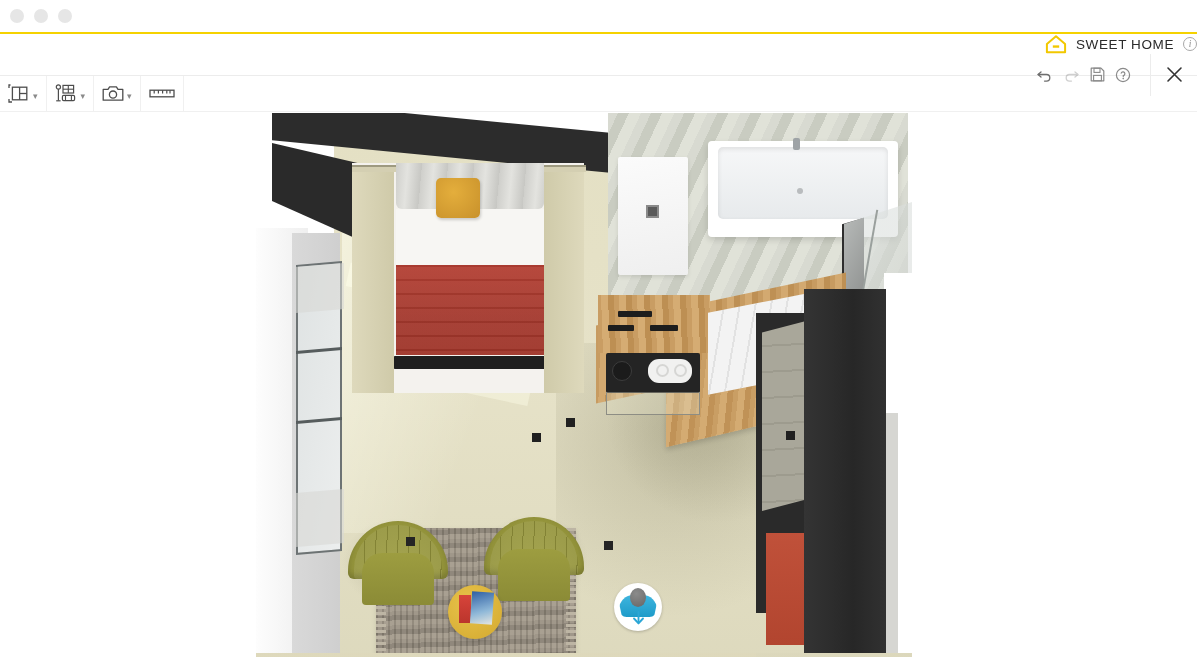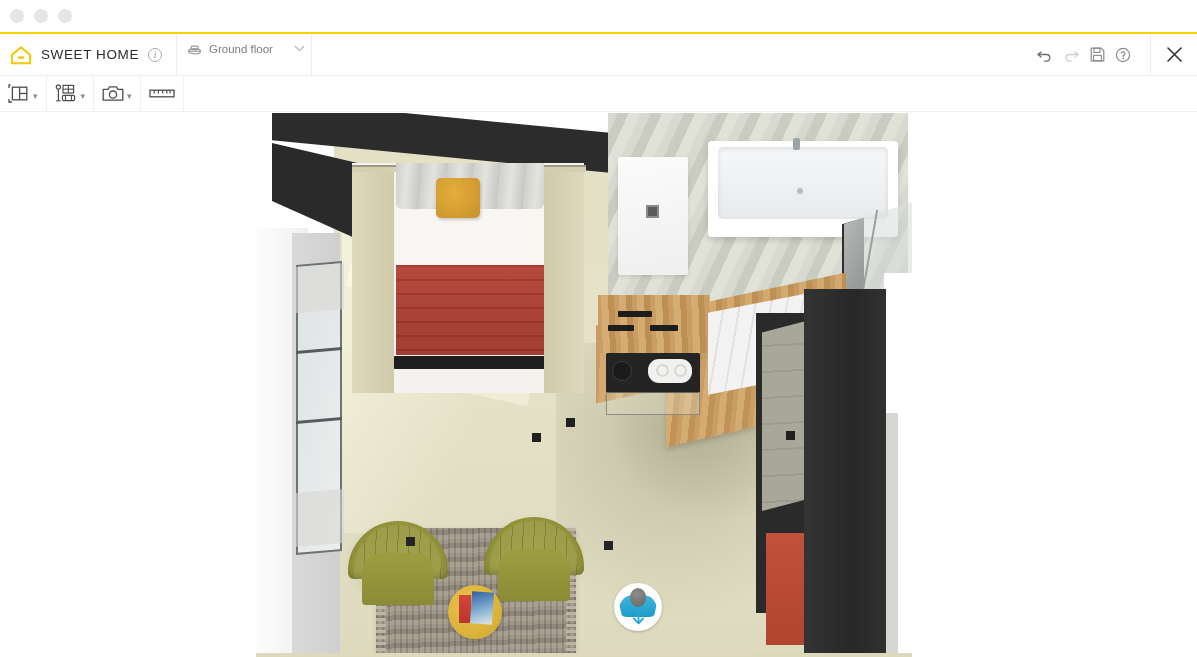--- a/index.html
+++ b/index.html
@@ -20,22 +20,23 @@
   }
   .dot { width: 14px; height: 14px; border-radius: 50%; background: #e6e6e6; }
 
   .yellow-rule { height: 2px; width: 100%; background: #f5d200; }
 
   
   .app-header {
     height: 42px; width: 100%;
     background: #ffffff;
     border-bottom: 1px solid #ececec;
-    display: flex; align-items: flex-start;
+    display: flex; align-items: flex-end;
     position: relative;
+    flex-direction: column;
   }
   .brand-zone {
     display: flex; align-items: center; gap: 9px;
     padding-left: 10px; height: 100%;
   }
   .logo-house { width: 22px; height: 20px; display:block; }
   .brand-title {
     font-size: 13.5px; letter-spacing: .6px; color: #2b2b2b;
     font-weight: 400; white-space: nowrap;
   }
@@ -444,31 +445,20 @@
     <svg class="logo-house" viewBox="0 0 24 22">
       <path d="M2 11 L12 2.5 L22 11 L22 20 L2 20 Z" fill="none" stroke="#f2c800" stroke-width="2.2" stroke-linejoin="round"></path>
       <rect x="8.5" y="12.5" width="7" height="2.6" fill="#f2c800"></rect>
     </svg>
     <span class="brand-title">SWEET HOME</span>
     <span class="info-circle">i</span>
   </div>
 
   <div class="hdr-sep"></div>
 
-  <div class="floor-select">
-    <svg width="15" height="13" viewBox="0 0 15 13">
-      <ellipse cx="7.5" cy="8.2" rx="6" ry="2.6" fill="none" stroke="#9b9b9b" stroke-width="1.2"></ellipse>
-      <rect x="4" y="3.2" width="7" height="3.4" rx="1" fill="none" stroke="#9b9b9b" stroke-width="1.2"></rect>
-      <line x1="1.6" y1="8.2" x2="13.4" y2="8.2" stroke="#9b9b9b" stroke-width="1.2"></line>
-    </svg>
-    <span class="floor-label">Ground floor</span>
-    <svg class="chev" width="11" height="7" viewBox="0 0 11 7">
-      <path d="M1 1 L5.5 5.6 L10 1" fill="none" stroke="#b5b5b5" stroke-width="1.2"></path>
-    </svg>
-  </div>
 
   <div class="hdr-sep2"></div>
 
   <div class="hdr-right">
 
     <div class="ico-btn">
       <svg width="16" height="14" viewBox="0 0 16 14">
         <path d="M4 4 L1 6.5 L4 9" fill="none" stroke="#6e6e6e" stroke-width="1.3" stroke-linejoin="round" stroke-linecap="round"></path>
         <path d="M1.3 6.5 H9.5 a3.3 3.3 0 0 1 0 6.6 H7.5" fill="none" stroke="#6e6e6e" stroke-width="1.3" stroke-linecap="round"></path>
       </svg>

